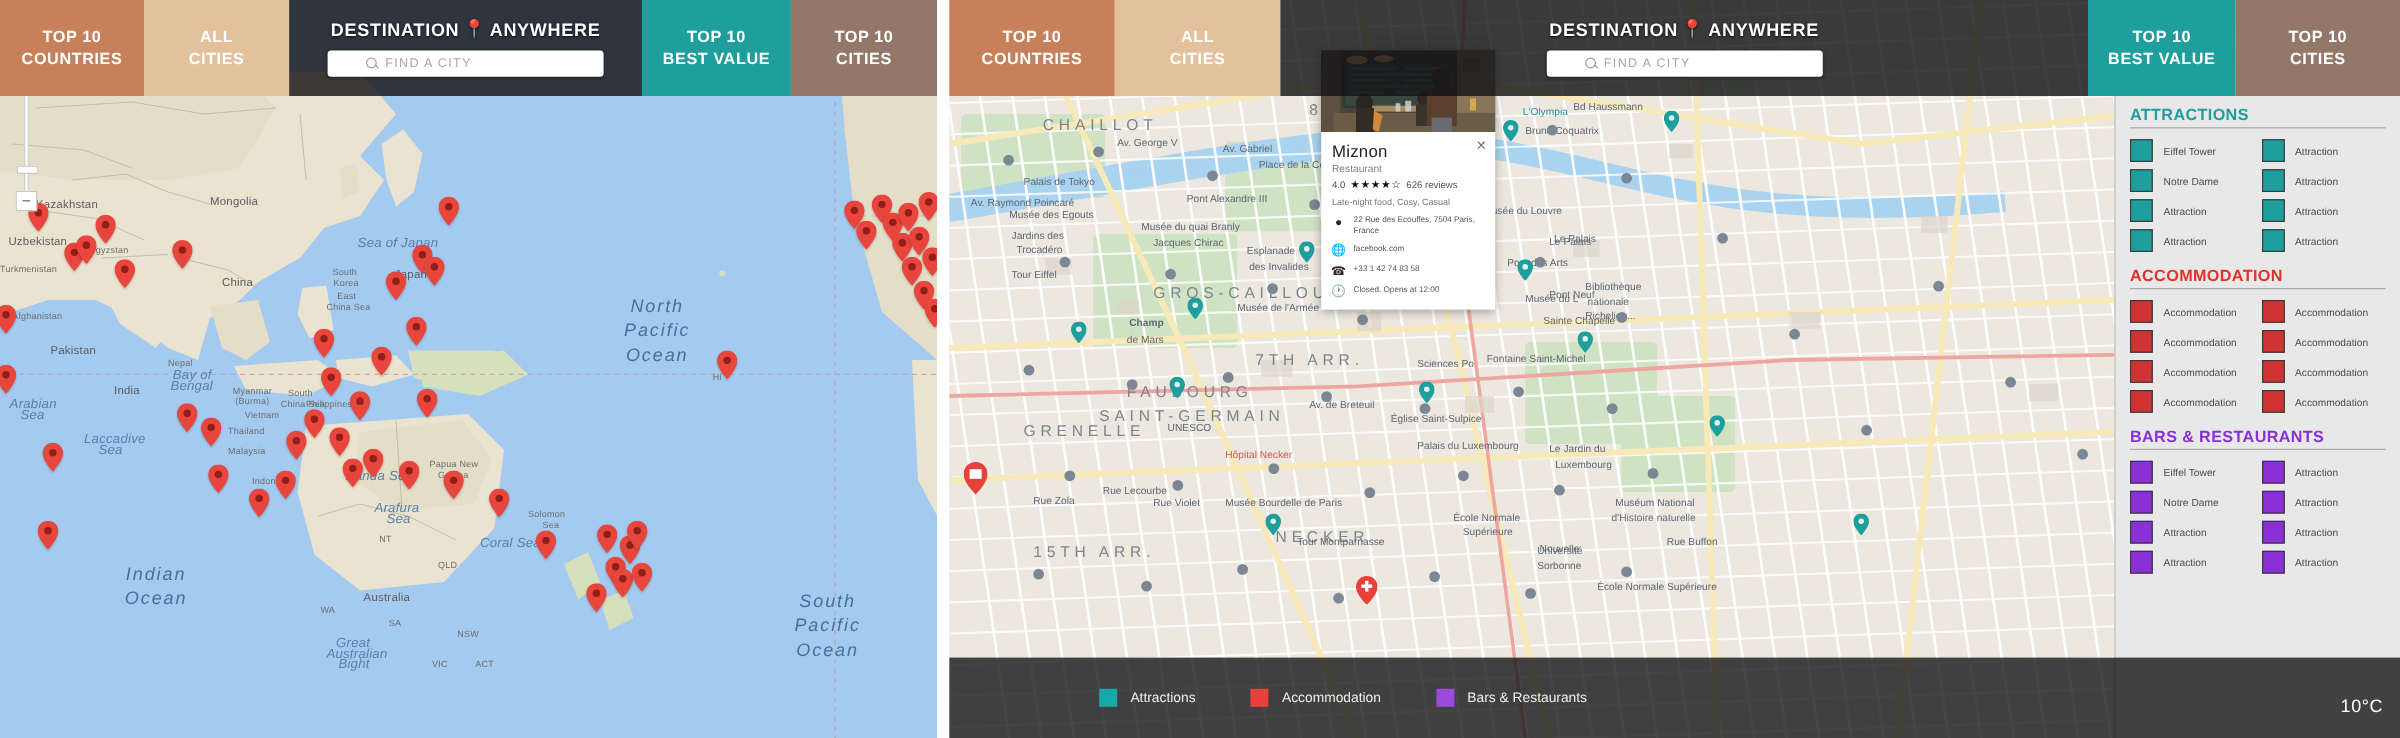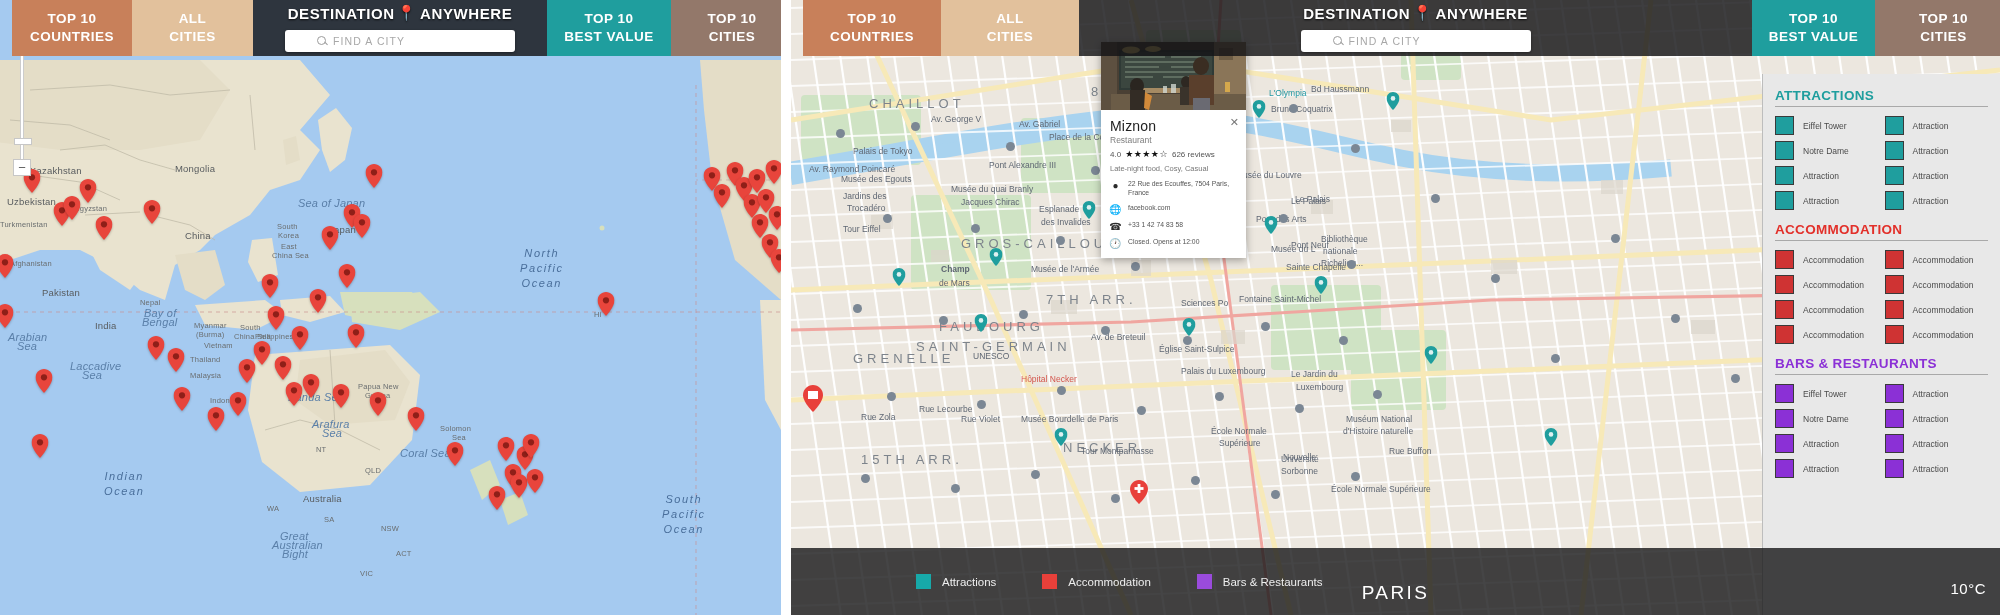--- a/index.html
+++ b/index.html
@@ -8,21 +8,21 @@
 
   .screen { position:relative; width:2000px; height:615px; display:flex; }
 
   
   .panel { position:relative; height:615px; overflow:hidden; background:#fff; }
   .panel-left  { width:781px; }
   .gap         { width:10px; background:#fff; height:615px; }
   .panel-right { width:1209px; }
 
   
-  .nav { position:absolute; top:0; left:12px; height:56px; width:100%; display:flex; z-index:40; }
+  .nav { position:absolute; top:0; left:0; height:80px; width:100%; display:flex; z-index:40; }
   .nav-tab {
     display:flex; flex-direction:column; align-items:center; justify-content:center;
     color:#ffffff; font-weight:bold; letter-spacing:0.5px; line-height:1.32;
     text-align:center; cursor:pointer; user-select:none;
   }
   .nav-tab .l1, .nav-tab .l2 { display:block; white-space:nowrap; }
   .nav-countries { background:#c8805a; }
   .nav-allcities { background:#e2c19c; }
   .nav-center    { background:transparent; position:relative; flex:1; }
   .nav-bestvalue { background:#1f9e9e; }
@@ -59,21 +59,21 @@
   .panel-right .nav-bestvalue   { width:123px; font-size:13.5px; }
   .panel-right .nav-top10cities { width:137px; font-size:13.5px; }
 
   
   .nav-center-bg { position:absolute; inset:0; background:rgba(20,20,22,.82); }
   .nav-center-inner { position:relative; z-index:2; height:100%; }
 
   
   .worldmap { position:absolute; inset:0; background:#a5caf0; }
   .wm-label { position:absolute; color:#585c5f; font-size:9.5px; white-space:nowrap; letter-spacing:.2px; }
-  .wm-label.ocean { color:#4a6f9b; font-style:italic; letter-spacing:1.6px; text-align:center; line-height:1.35; font-size:11px;}
+  .wm-label.ocean { color:#4a6f9b; font-style:italic; letter-spacing:1.6px; text-align:center; line-height:1.35; font-size:15px;}
   .wm-label.sea { color:#5a7fa8; font-style:italic; font-size:11px; line-height:1.3;}
   .wm-label.small { font-size:7.5px; color:#6a6e70; }
 
   .marker {
     position:absolute; width:17px; height:24px; transform:translate(-50%,-100%);
   }
   .marker svg { display:block; width:17px; height:24px; filter:drop-shadow(0 1px 1px rgba(0,0,0,.25)); }
 
   
   .zoomctl { position:absolute; left:13px; top:20px; width:18px; z-index:20; }
@@ -244,21 +244,21 @@
           <div class="wm-label small" style="left: 440px; top: 424px;">Solomon</div>
           <div class="wm-label small" style="left: 452px; top: 433px;">Sea</div>
           <div class="wm-label sea" style="left: 312px; top: 417px;">Arafura</div>
           <div class="wm-label sea" style="left: 322px; top: 426px;">Sea</div>
           <div class="wm-label " style="left: 303px; top: 493px;">Australia</div>
           <div class="wm-label small" style="left: 316px; top: 445px;">NT</div>
           <div class="wm-label small" style="left: 365px; top: 466px;">QLD</div>
           <div class="wm-label small" style="left: 267px; top: 504px;">WA</div>
           <div class="wm-label small" style="left: 324px; top: 515px;">SA</div>
           <div class="wm-label small" style="left: 381px; top: 524px;">NSW</div>
-          <div class="wm-label small" style="left: 360px; top: 549px; margin-top: 20px;">VIC</div>
+          <div class="wm-label small" style="left: 360px; top: 549px;">VIC</div>
           <div class="wm-label small" style="left: 396px; top: 549px;">ACT</div>
           <div class="wm-label sea" style="left: 280px; top: 529px;">Great</div>
           <div class="wm-label sea" style="left: 272px; top: 538px;">Australian</div>
           <div class="wm-label sea" style="left: 282px; top: 547px;">Bight</div>
           <div class="wm-label sea" style="left: 144px; top: 306px;">Bay of</div>
           <div class="wm-label sea" style="left: 142px; top: 315px;">Bengal</div>
           <div class="wm-label sea" style="left: 70px; top: 359px;">Laccadive</div>
           <div class="wm-label sea" style="left: 82px; top: 368px;">Sea</div>
           <div class="wm-label sea" style="left: 8px; top: 330px;">Arabian</div>
           <div class="wm-label sea" style="left: 17px; top: 339px;">Sea</div>
@@ -787,21 +787,21 @@
           <div class="pm-label poi" style="left: 480px; top: 104px;">Bruno Coquatrix</div>
           <div class="pm-label poi" style="left: 52px; top: 191px;">Jardins des</div>
           <div class="pm-label poi" style="left: 56px; top: 203px;">Trocadéro</div>
           <div class="pm-label poi" style="left: 160px; top: 184px;">Musée du quai Branly</div>
           <div class="pm-label poi" style="left: 170px; top: 197px;">Jacques Chirac</div>
           <div class="pm-label poi" style="left: 258px; top: 132px;">Place de la Concorde</div>
           <div class="pm-label poi" style="left: 445px; top: 170px;">Musée du Louvre</div>
           <div class="pm-label poi" style="left: 52px; top: 224px;">Tour Eiffel</div>
           <div class="pm-label poi" style="left: 248px; top: 204px;">Esplanade</div>
           <div class="pm-label poi" style="left: 250px; top: 217px;">des Invalides</div>
-          <div class="pm-label poi" style="left: 240px; top: 264px;">Musée de l'Armée</div>
+          <div class="pm-label poi" style="left: 240px; top: 251px;">Musée de l'Armée</div>
           <div class="pm-label poi" style="left: 150px; top: 264px; font-weight: bold;">Champ</div>
           <div class="pm-label poi" style="left: 148px; top: 278px;">de Mars</div>
           <div class="pm-label poi" style="left: 500px; top: 196px;">Le Palais</div>
           <div class="pm-label poi" style="left: 500px; top: 240px;">Pont Neuf</div>
           <div class="pm-label poi" style="left: 495px; top: 262px;">Sainte Chapelle</div>
           <div class="pm-label poi" style="left: 448px; top: 294px;">Fontaine Saint-Michel</div>
           <div class="pm-label poi" style="left: 390px; top: 298px;">Sciences Po</div>
           <div class="pm-label poi" style="left: 368px; top: 344px;">Église Saint-Sulpice</div>
           <div class="pm-label poi" style="left: 390px; top: 366px;">Palais du Luxembourg</div>
           <div class="pm-label poi" style="left: 500px; top: 369px;">Le Jardin du</div>
@@ -1162,21 +1162,20 @@
           </div>
           <div class="legend-item">
             <span class="legend-sw accommodation"></span>
             <span class="legend-lab">Accommodation</span>
           </div>
           <div class="legend-item">
             <span class="legend-sw bars"></span>
             <span class="legend-lab">Bars &amp; Restaurants</span>
           </div>
         </div>
-      <div class="city-name">PARIS</div>
       <div class="temp">10°C</div>
     </div>
 
     <div class="nav">
       <div class="nav-tab nav-countries">
         <span class="l1">TOP 10</span>
         <span class="l2">COUNTRIES</span>
       </div>
       <div class="nav-tab nav-allcities">
         <span class="l1">ALL</span>

